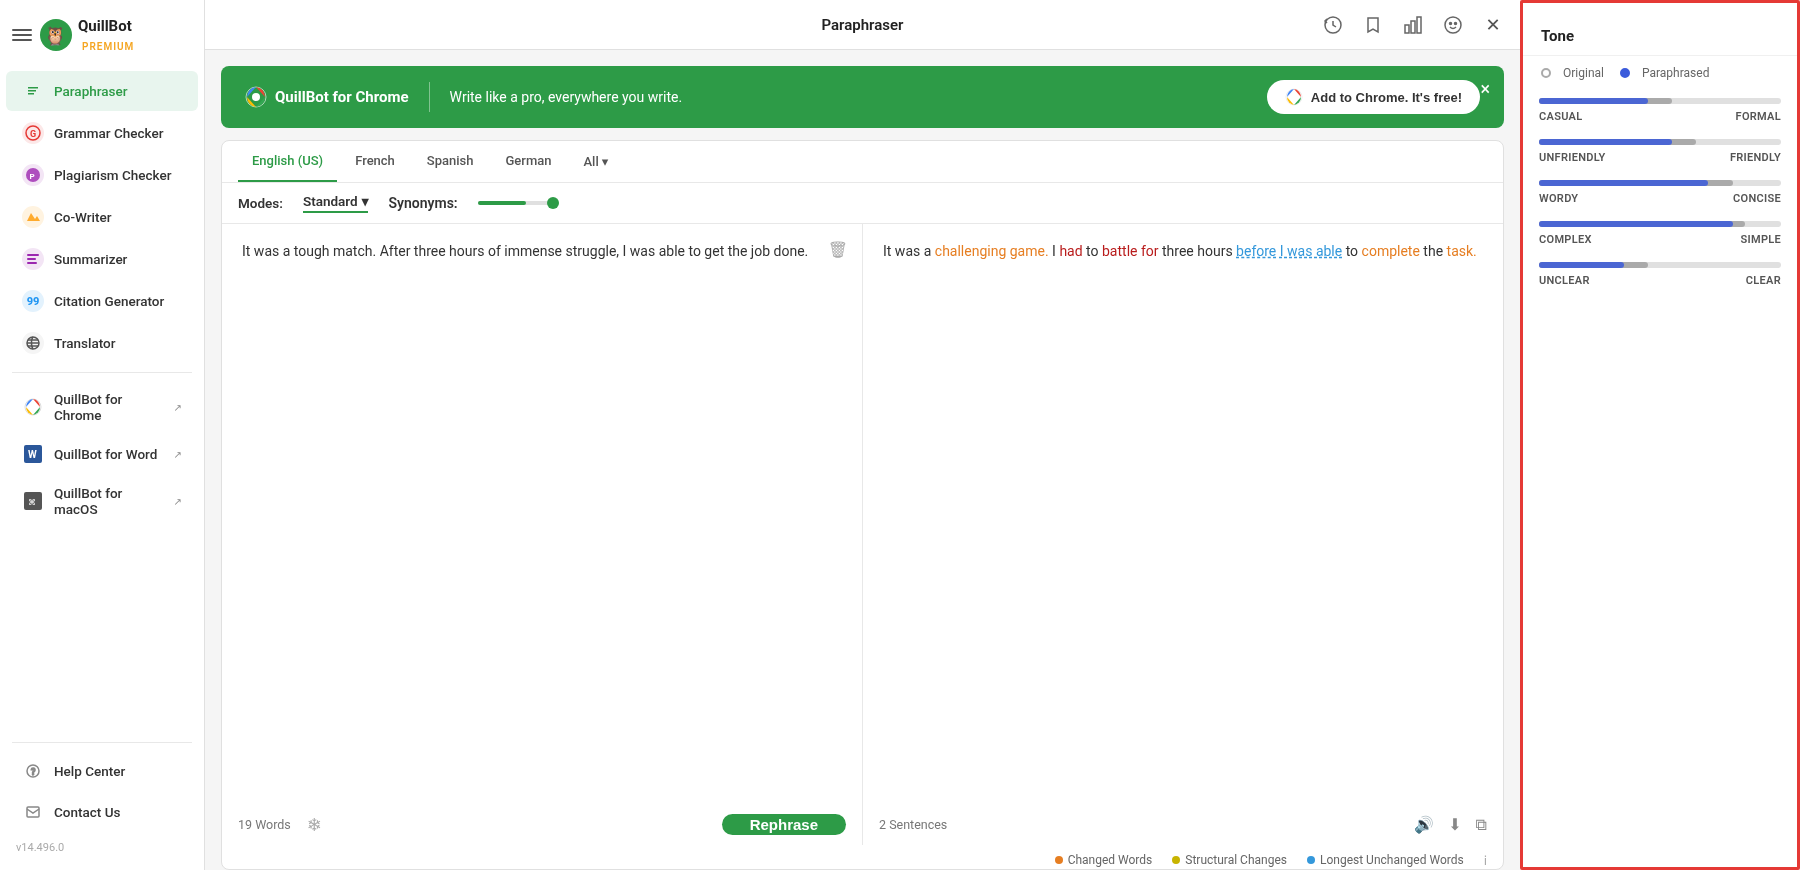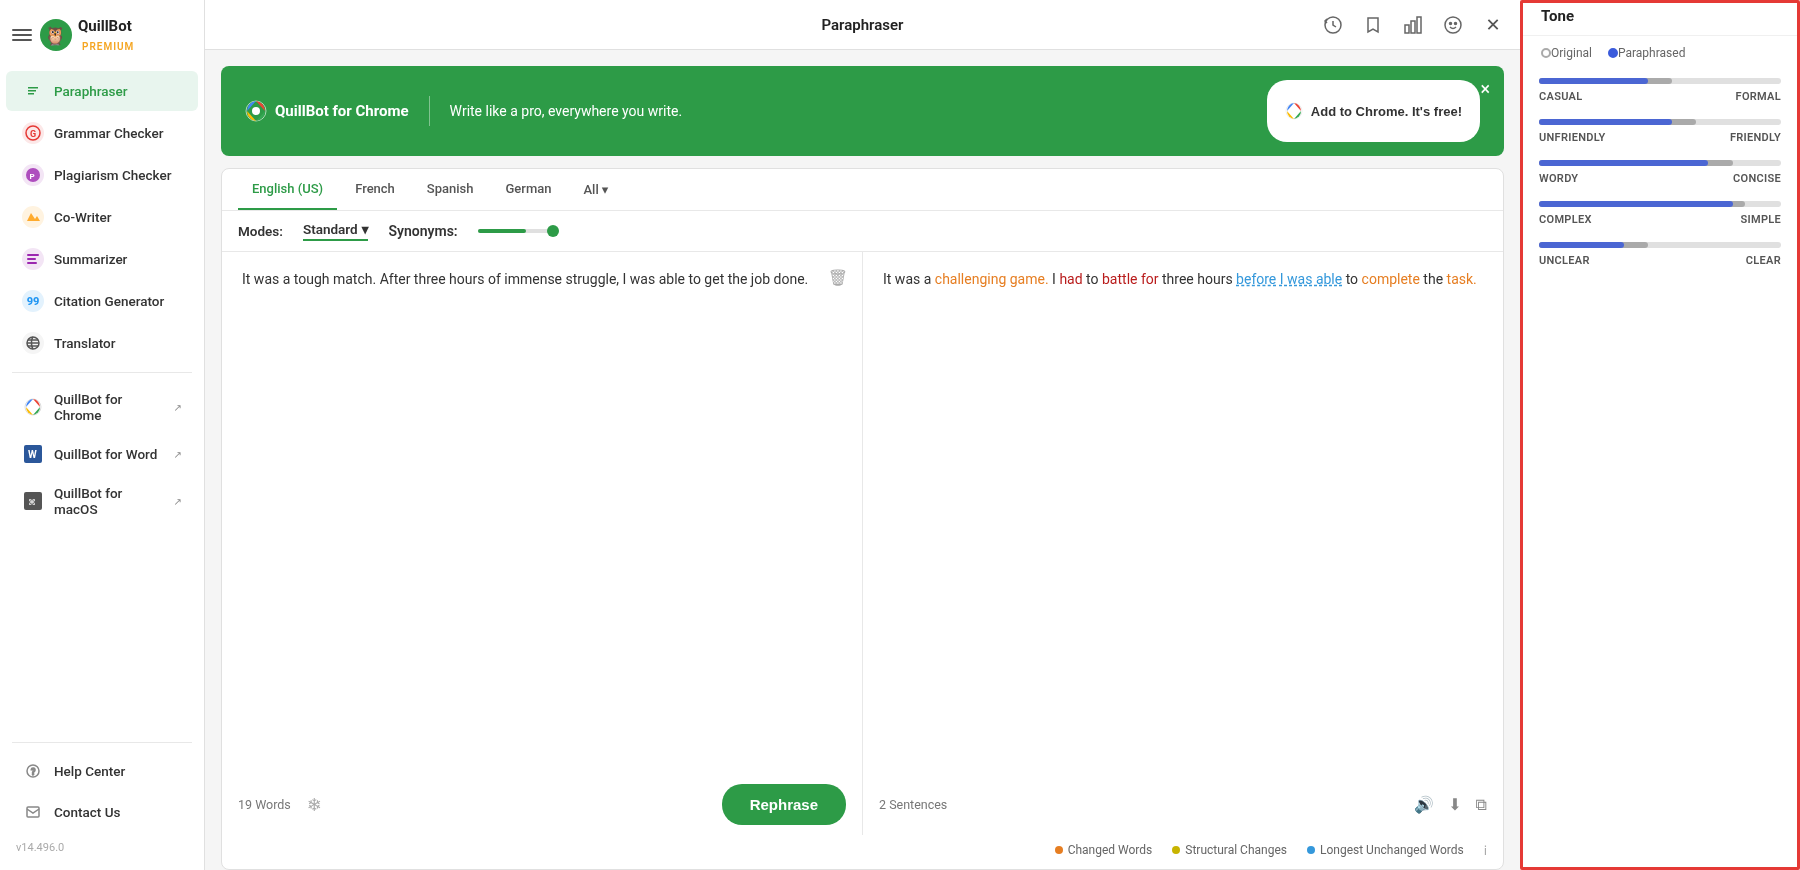--- a/index.html
+++ b/index.html
@@ -87,21 +87,21 @@
       border-radius: 8px;
       position: relative;
     }
     .banner-logo { font-size: 15px; color: #fff; font-weight: 700; margin-right: 20px; display: flex; align-items: center; gap: 8px; }
     .banner-divider { width: 1px; height: 30px; background: rgba(255,255,255,0.4); margin-right: 20px; }
     .banner-text { color: #fff; font-size: 14px; flex: 1; }
     .banner-btn {
       background: #fff;
       border: none;
       border-radius: 20px;
-      padding: 22px 18px;
+      padding: 8px 18px;
       display: flex;
       align-items: center;
       gap: 8px;
       font-size: 13px;
       font-weight: 600;
       color: #333;
       cursor: pointer;
     }
     .banner-close { position: absolute; right: 14px; top: 12px; color: #fff; font-size: 18px; cursor: pointer; }
 
@@ -213,37 +213,37 @@
     .footer-row {
       display: flex;
       width: 100%;
     }
     .word-count { font-size: 12.5px; color: #777; }
     .rephrase-btn {
       background: #2d9b47;
       color: #fff;
       border: none;
       border-radius: 20px;
-      padding: 12px 28px;
+      padding: 2px 28px;
       font-size: 15px;
       font-weight: 600;
       cursor: pointer;
     }
     .snowflake-icon { color: #aaa; font-size: 18px; cursor: pointer; margin-left: 8px; }
     .sentence-count { font-size: 12.5px; color: #777; }
     .output-icons { display: flex; gap: 14px; }
     .output-icon { color: #888; font-size: 16px; cursor: pointer; }
 
     
     .legend {
       display: flex;
       justify-content: flex-end;
       align-items: center;
       gap: 20px;
-      padding: 6px 16px 10px;
+      padding: 6px 16px 0;
       font-size: 12px;
       color: #666;
     }
     .legend-item { display: flex; align-items: center; gap: 5px; }
     .legend-dot { width: 8px; height: 8px; border-radius: 50%; }
     .legend-dot.orange { background: #e67e22; }
     .legend-dot.yellow { background: #c8b400; }
     .legend-dot.blue { background: #3498db; }
     .legend-info { color: #aaa; font-size: 13px; cursor: pointer; }
 
@@ -255,35 +255,35 @@
       border-top: 3px solid #e53935;
       border-right: 3px solid #e53935;
       border-bottom: 3px solid #e53935;
       border-radius: 2px;
       display: flex;
       flex-direction: column;
       flex-shrink: 0;
       overflow-y: auto;
     }
     .tone-header {
-      padding: 4px 18px 10px;
+      padding: 24px 18px 10px;
       font-size: 15px;
       font-weight: 700;
       color: #222;
       border-bottom: 1px solid #f0f0f0;
     }
     .tone-legend {
       display: flex;
       align-items: center;
       gap: 16px;
       padding: 10px 18px;
       font-size: 12px;
       color: #666;
     }
-    .tone-legend-item { display: flex; align-items: center; gap: 0; }
+    .tone-legend-item { display: flex; align-items: center; gap: 12px; }
     .radio-dot { width: 10px; height: 10px; border-radius: 50%; border: 2px solid #aaa; }
     .radio-dot.filled { border-color: #3b5bdb; background: #3b5bdb; }
     .tone-bars { padding: 8px 16px; display: flex; flex-direction: column; gap: 16px; }
 
     .tone-bar-group { }
     .tone-bar-track {
       height: 6px;
       background: #e0e0e0;
       border-radius: 3px;
       position: relative;

